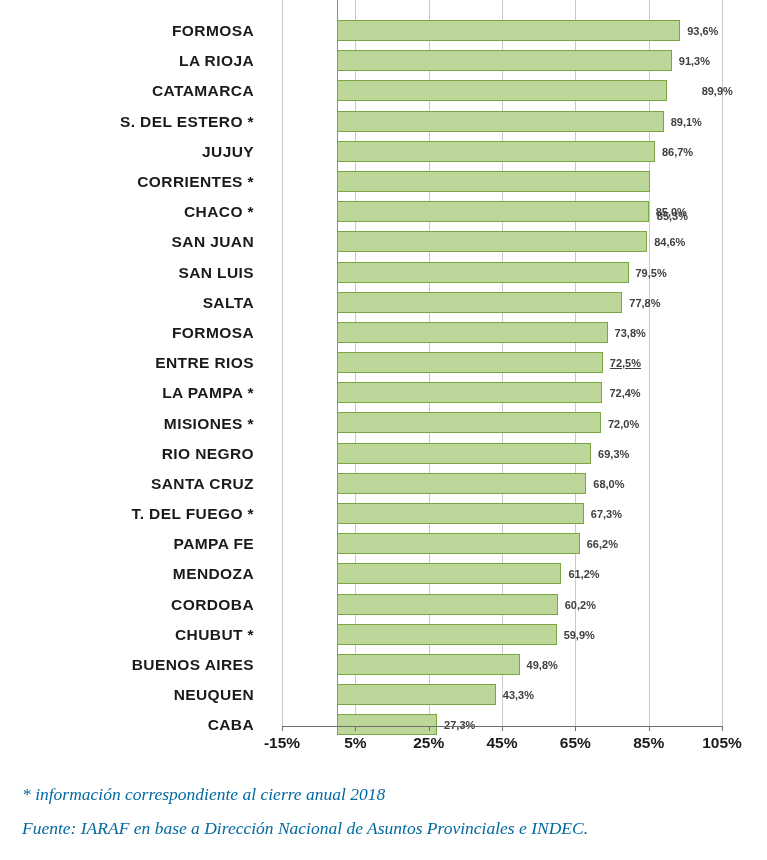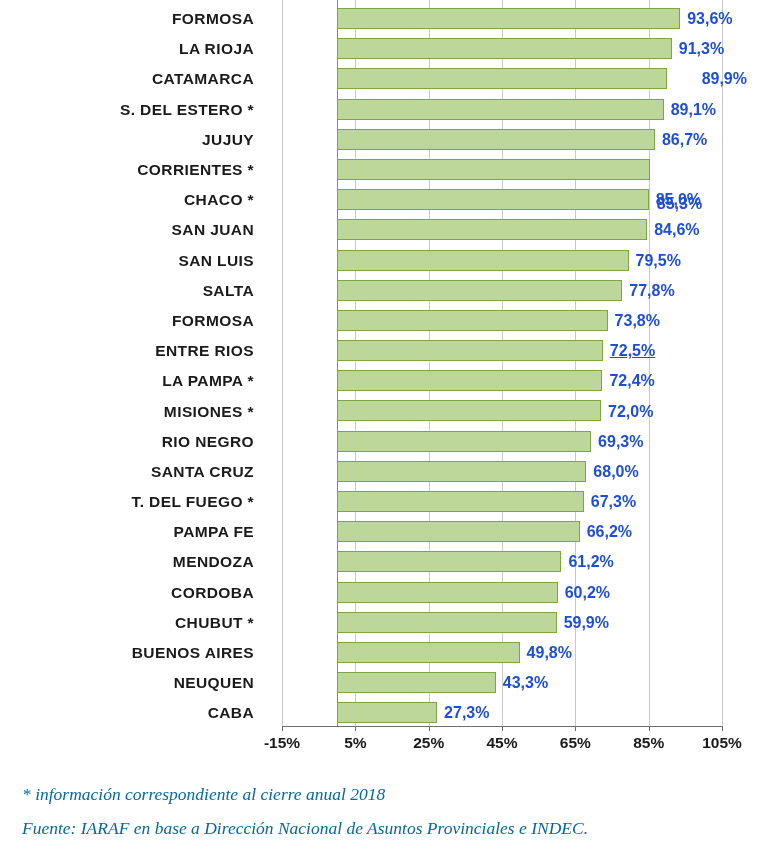--- a/index.html
+++ b/index.html
@@ -24,21 +24,21 @@
   .chart-area {
     position: absolute;
     left: 0;
     top: 0;
     width: 767px;
     height: 745px;
   }
   .rows {
     position: absolute;
     left: 0;
-    top: 4px;
+    top: 16px;
     width: 767px;
   }
   .row {
     display: flex;
     align-items: center;
     height: 30.2px;
   }
   .row-label {
     width: 268px;
     text-align: right;
@@ -61,23 +61,23 @@
     top: 4px;
     height: 21px;
     background: #bdd79a;
     border: 1px solid #7aa83e;
     box-sizing: border-box;
   }
   .bar-value {
     position: absolute;
     top: 50%;
     transform: translateY(-50%);
-    font-size: 16px;
+    font-size: 11px;
     font-weight: bold;
-    color: #1d4ed8;
+    color: #404040;
     white-space: nowrap;
   }
 
   
   .axis-vline {
     position: absolute;
     top: 0;
     width: 1px;
     background: #c9c9c9;
     height: 726px;

